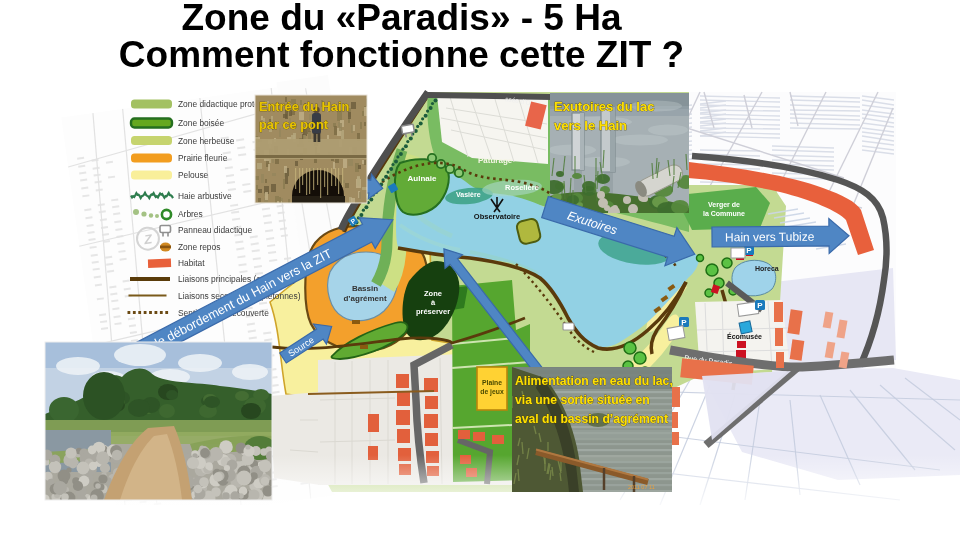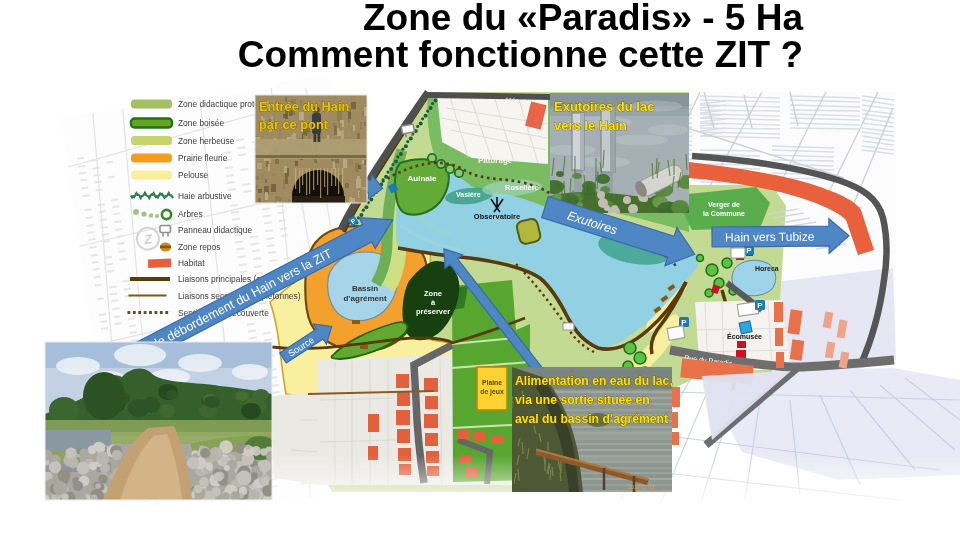--- a/index.html
+++ b/index.html
@@ -1,16 +1,16 @@
 <!DOCTYPE html>
 <html><head><meta charset="utf-8">
 <style>
 html,body{margin:0;padding:0;width:960px;height:540px;background:#fff;overflow:hidden;font-family:"Liberation Sans",sans-serif}
 #page{position:relative;width:960px;height:540px}
-.title{position:absolute;left:0;top:-1px;width:803px;text-align:right;font-weight:bold;font-size:37px;line-height:37px;color:#000;letter-spacing:0px}
+.title{position:absolute;left:0;top:-1px;width:803px;text-align:center;font-weight:bold;font-size:37px;line-height:37px;color:#000;letter-spacing:0px}
 svg{position:absolute;left:0;top:0}
 </style></head>
 <body>
 <div id="page">
 
 <div class="title">Zone du «Paradis» - 5 Ha<br>Comment fonctionne cette ZIT ?</div>
 <svg width="960" height="540" viewBox="0 0 960 540">
 <defs>
 <linearGradient id="fadeB" x1="0" y1="0" x2="0" y2="1">
 <stop offset="0" stop-color="#fff" stop-opacity="0"></stop>

